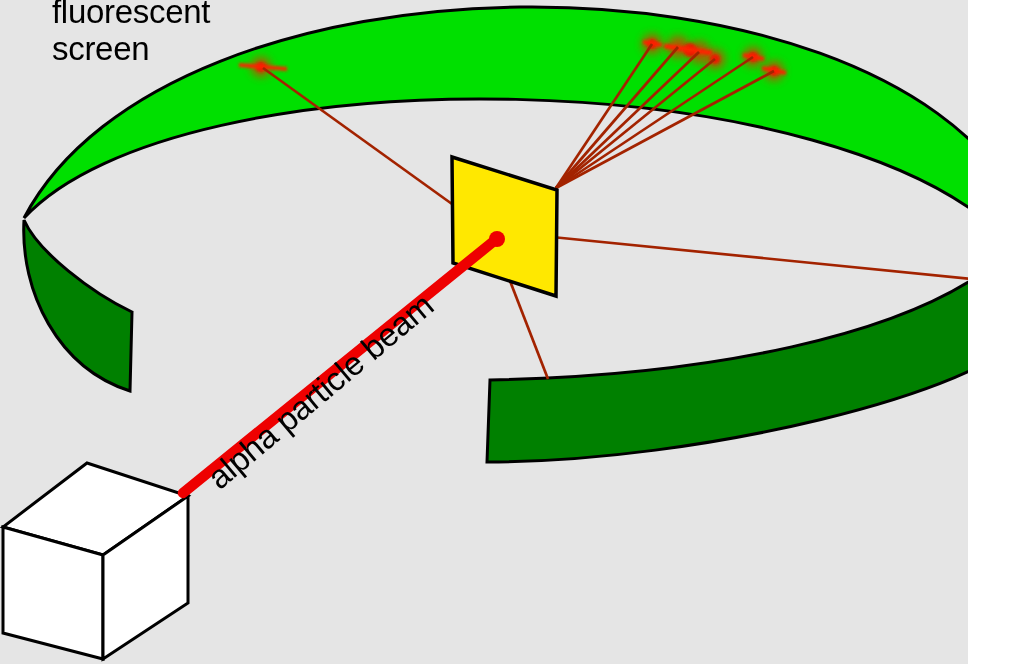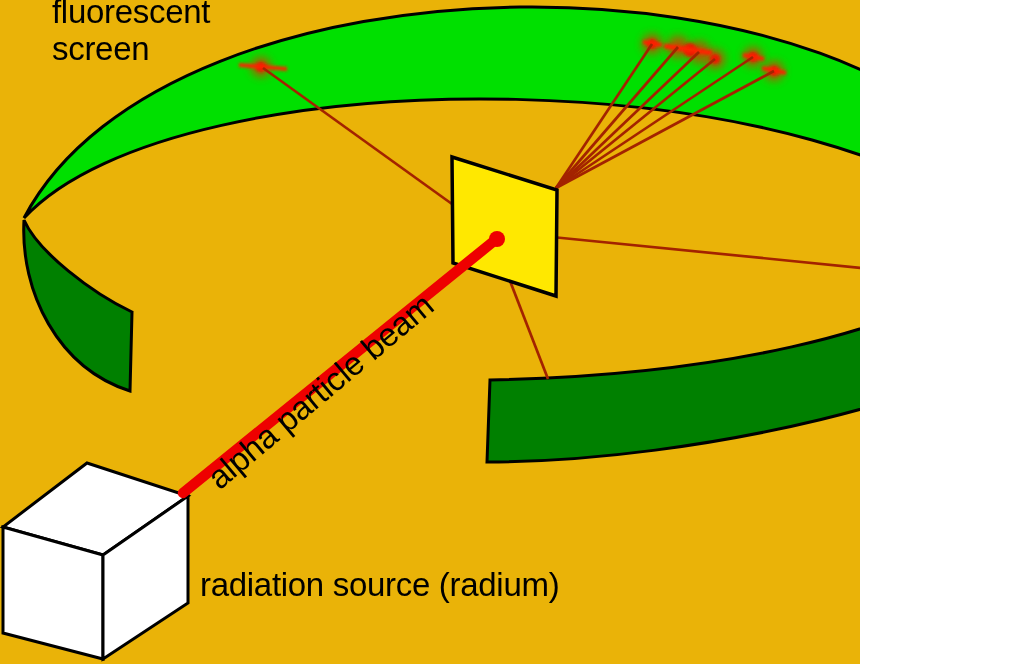--- a/index.html
+++ b/index.html
@@ -1,16 +1,16 @@
 <!DOCTYPE html>
 <html><head>
 <meta charset="utf-8">
 <style>
   html,body{margin:0;padding:0;background:#fff;}
-  .stage{position:relative;width:860px;height:664px;background:#eab308;overflow:hidden;
+  .stage{position:relative;width:968px;height:664px;background:#e5e5e5;overflow:hidden;
          font-family:"Liberation Sans",sans-serif;color:#000;}
   .stage svg{position:absolute;left:0;top:0;}
   .label{position:absolute;font-size:33px;line-height:37px;letter-spacing:-0.3px;white-space:pre;color:#000;}
   .label.fluor{left:52px;top:-7px;width:195px;white-space:normal;}
   .label.gold{left:290px;top:218px;}
   .label.radium{left:200px;top:566px;}
   .label.alpha{left:224px;top:460px;line-height:36px;transform:rotate(-40deg);transform-origin:0 100%;}
 </style>
 </head>
 <body>
@@ -83,15 +83,14 @@
       <path d="M 3 527 L 103 555 L 103 659 L 3 633 Z"></path>
       <path d="M 103 555 L 188 496 L 188 603 L 103 659 Z"></path>
     </g>
 
     <line x1="183" y1="493" x2="494" y2="241" stroke-width="10.5" stroke-linecap="round" stroke="#ee0000"></line>
     <circle cx="497" cy="239" r="8" fill="#ee0000"></circle>
   </svg>
 
   <div class="label fluor">fluorescent screen</div>
   <div class="label alpha">alpha particle beam</div>
-  <div class="label radium">radiation source (radium)</div>
 
 </div>
 
 </body></html>

